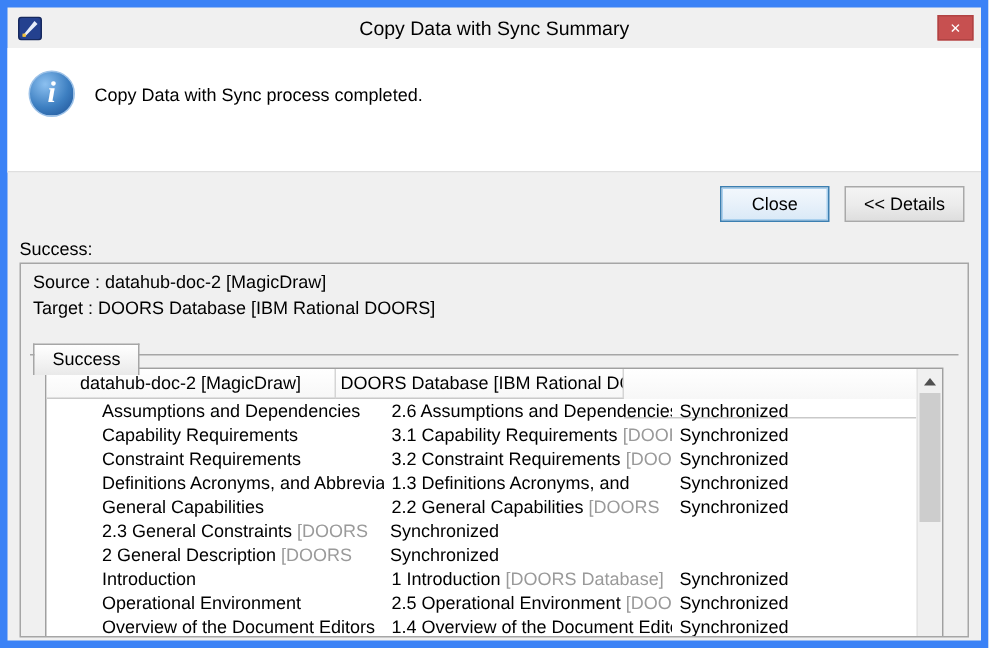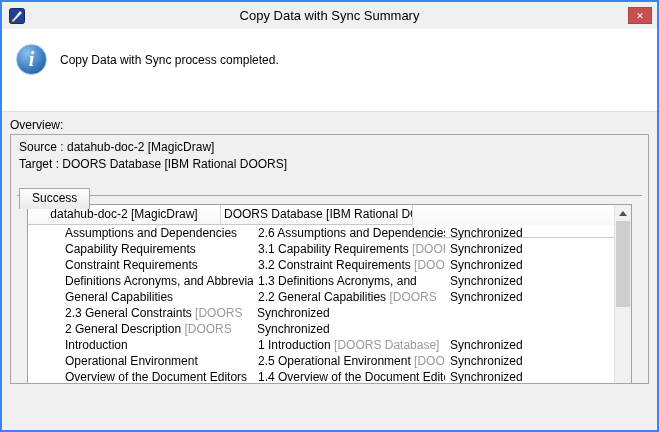--- a/index.html
+++ b/index.html
@@ -1,19 +1,19 @@
 <!DOCTYPE html>
 <html><head>
 <meta charset="utf-8">
 <style>
   * { box-sizing: border-box; margin: 0; padding: 0; }
   html,body { width: 659px; height: 432px; overflow: hidden; }
   body { font-family: "Liberation Sans", sans-serif; font-size: 12px; color: #000; background: #fff; }
 
-  .window { width: 659px; height: 432px; background: #f0f0f0; border: 2px solid #3b82f6; position: relative; }
+  .window { width: 659px; height: 432px; background: #f0f0f0; border: 5px solid #3b82f6; position: relative; }
 
   
   .titlebar { height: 27px; position: relative; display: flex; align-items: center; }
   .app-icon { width: 16px; height: 16px; margin-left: 7px; z-index: 2; display:block; }
   .title { position: absolute; left: 0; right: 0; text-align: center; font-size: 13px; color: #000; }
   .close-x { position: absolute; right: 5px; top: 5px; width: 24px; height: 17px;
              background: #c75050; border: 1px solid #b04343; color: #fff; font-size: 9px;
              display: flex; align-items: center; justify-content: center; cursor: pointer; }
 
   
@@ -90,22 +90,26 @@
     </span>
   </div>
 
   <div class="message-panel">
     <div class="info-icon">
       <span>i</span>
     </div>
     <div class="message-text">Copy Data with Sync process completed.</div>
   </div>
 
+  <div class="button-row">
+    <button class="btn default">Close</button>
+    <button class="btn">&lt;&lt; Details</button>
+  </div>
 
-  <div class="details-label">Overview:</div>
+  <div class="details-label">Success:</div>
 
   <div class="details-panel">
     <div class="meta-line">Source : datahub-doc-2 [MagicDraw]</div>
     <div class="meta-line">Target : DOORS Database [IBM Rational DOORS]</div>
 
     <div class="tab-strip">
       <span class="tab">Success</span>
     </div>
 
     <div class="tab-pane">

